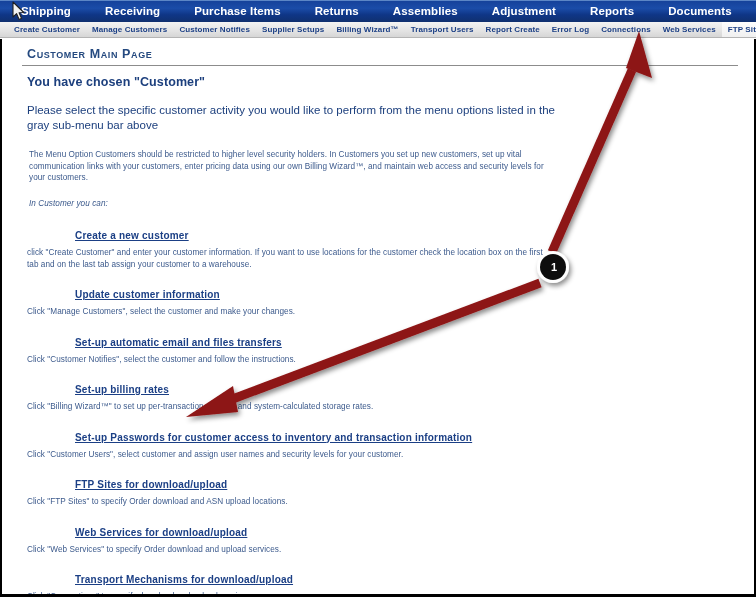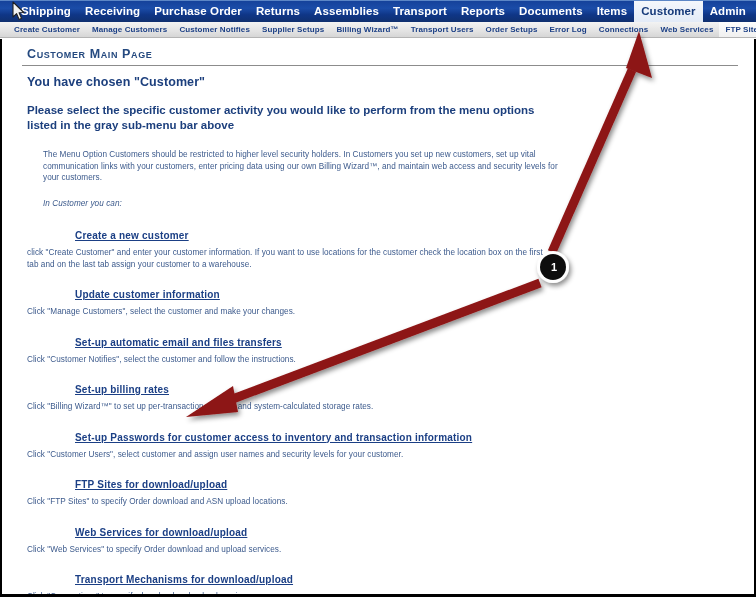--- a/index.html
+++ b/index.html
@@ -31,20 +31,21 @@
     top: 0;
     width: 756px;
     height: 22px;
     background: linear-gradient(to bottom, #15429b 0%, #1b4ca8 35%, #0f3687 65%, #10306f 100%);
     border-top: 1px solid #5c86c6;
     box-sizing: border-box;
     display: flex;
     align-items: stretch;
     padding-left: 14px;
     white-space: nowrap;
+    gap: 20px;
   }
   .mainbar .mitem {
     color: #ffffff;
     font-size: 11.5px;
     font-weight: bold;
     line-height: 21px;
     padding: 0 7px;
     letter-spacing: 0.1px;
     cursor: pointer;
     user-select: none;
@@ -128,28 +129,28 @@
   h2.lead {
     margin: 0;
     font-size: 12.5px;
     font-weight: bold;
     color: #1c3f7d;
     letter-spacing: 0.1px;
   }
   h3.lead2 {
     margin: 14px 0 0 0;
     font-size: 11.5px;
-    font-weight: bold;
+    font-weight: normal;
     color: #1c3f7d;
     line-height: 15px;
     max-width: 530px;
   }
 
   p.body {
-    margin: 16px 0 0 16px;
+    margin: 16px 0 0 2px;
     font-size: 8.2px;
     color: #3c5a8c;
     line-height: 11.5px;
     max-width: 528px;
     letter-spacing: 0.05px;
   }
   p.body.tight {
     margin-top: 14px;
     font-style: italic;
   }
@@ -199,40 +200,40 @@
   }
 </style>
 </head>
 <body>
 
 <div id="screen">
 
   <div class="mainbar">
     <div class="mitem">Shipping</div>
     <div class="mitem">Receiving</div>
-    <div class="mitem">Purchase Order</div>
+    <div class="mitem">Purchase Items</div>
     <div class="mitem">Returns</div>
     <div class="mitem">Assemblies</div>
-    <div class="mitem">Transport</div>
+    <div class="mitem">Adjustment</div>
     <div class="mitem">Reports</div>
     <div class="mitem">Documents</div>
     <div class="mitem">Items</div>
     <div class="mitem active">Customer</div>
     <div class="mitem">Admin</div>
 
   </div>
 
   <div class="subbar">
     <div class="sitem">Create Customer</div>
     <div class="sitem">Manage Customers</div>
     <div class="sitem">Customer Notifies</div>
     <div class="sitem">Supplier Setups</div>
     <div class="sitem">Billing Wizard™</div>
     <div class="sitem">Transport Users</div>
-    <div class="sitem">Order Setups</div>
+    <div class="sitem">Report Create</div>
     <div class="sitem">Error Log</div>
     <div class="sitem">Connections</div>
     <div class="sitem">Web Services</div>
     <div class="sitem active">FTP Sites</div>
 
   </div>
 
   <div class="frame">
 
     <div class="page-title">Customer Main Page</div>

